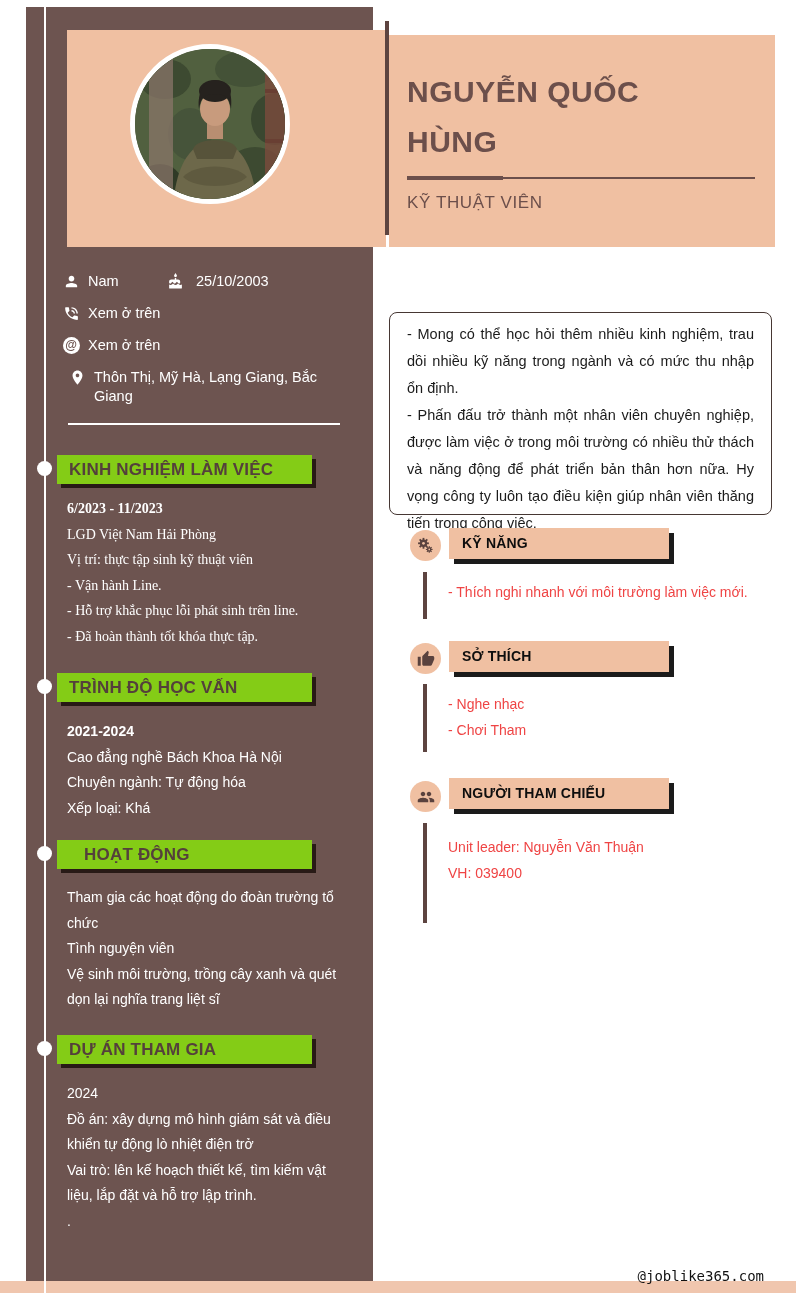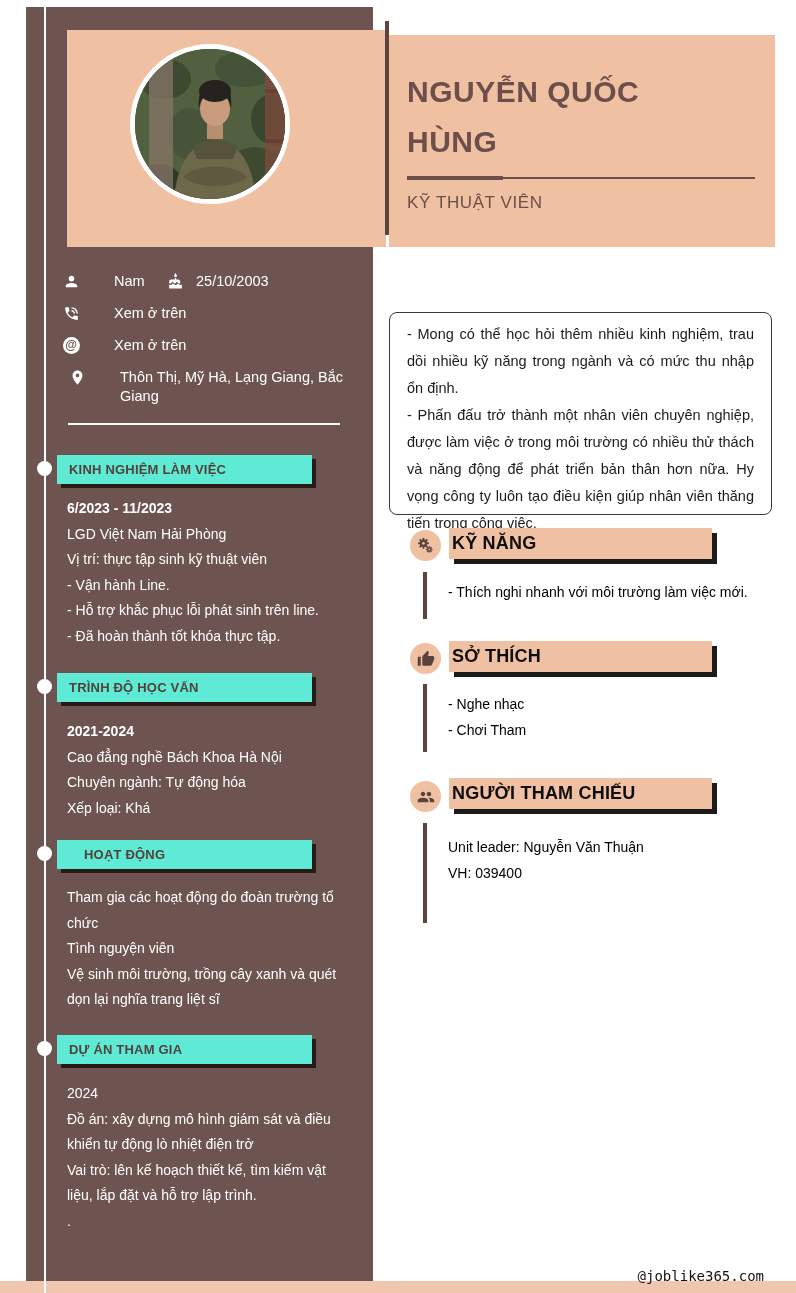--- a/index.html
+++ b/index.html
@@ -18,43 +18,43 @@
 
   
   .header-accent-bar { position:absolute; left:385px; top:14px; width:4px; height:214px; background:#5D4440; z-index:4; }
   .header-panel { position:absolute; left:389px; top:28px; width:386px; height:212px; background:#F0C0A2; z-index:2; }
   .full-name { position:absolute; left:407px; top:60px; width:350px; font-size:30px; font-weight:bold; line-height:50px; color:#6C4F4B; letter-spacing:.5px; z-index:3; }
   .name-rule-thick { position:absolute; left:407px; top:169px; width:96px; height:4px; background:#6C4F4B; z-index:3; }
   .name-rule-thin { position:absolute; left:407px; top:170px; width:348px; height:2px; background:#6C4F4B; z-index:3; }
   .job-title { position:absolute; left:407px; top:186px; font-size:17px; color:#6C4F4B; letter-spacing:.6px; z-index:3;text-align:center; }
 
   
-  .crow { position:absolute; display:flex; gap:34px; align-items:flex-start; color:#fff; font-size:14.5px; line-height:19px; z-index:3; }
+  .crow { position:absolute; display:flex; gap:8px; align-items:flex-start; color:#fff; font-size:14.5px; line-height:19px; z-index:3; }
   .crow .cicon { width:18px; height:18px; flex:0 0 18px; display:inline-flex; align-items:center; justify-content:center; }
   .crow svg { width:17px; height:17px; fill:#fff; }
   .at-badge { width:17px; height:17px; background:#fff; color:#6D5450; border-radius:50%; font-size:12px; font-weight:bold; display:inline-flex; align-items:center; justify-content:center; }
   .addr-text { width:242px; }
   .contact-divider { position:absolute; left:68px; top:416px; width:272px; height:2px; background:#fff; z-index:3; }
 
   
   .lsec-dot { position:absolute; left:37px; width:15px; height:15px; border-radius:50%; background:#fff; z-index:4; }
-  .lsec-header { position:absolute; left:57px; width:255px; height:29px; background:#5eead4; color:#54403B; font-size:13px; font-weight:bold; line-height:29px; padding-left:12px; box-shadow:4px 4px 0 rgba(32,20,16,.9); letter-spacing:.2px; z-index:2; }
+  .lsec-header { position:absolute; left:57px; width:255px; height:29px; background:#84cc16; color:#54403B; font-size:17px; font-weight:bold; line-height:29px; padding-left:12px; box-shadow:4px 4px 0 rgba(32,20,16,.9); letter-spacing:.2px; z-index:2; }
   .lsec-body { position:absolute; left:67px; width:284px; color:#fff; font-size:14px; line-height:25.5px; z-index:2; }
   .lsec-body .period { font-weight:bold; }
 
   
   .objective-box { position:absolute; left:389px; top:305px; width:383px; height:203px; background:#fff; border:1.5px solid #463733; border-radius:8px; padding:8px 17px; z-index:2; }
   .objective-box .obj-p { font-size:14.5px; line-height:27px; text-align:justify; color:#1b1b1b; }
 
   
   .rsec-icon { position:absolute; left:410px; width:31px; height:31px; border-radius:50%; background:#F0C0A2; display:flex; align-items:center; justify-content:center; z-index:2; }
   .rsec-icon svg { width:18px; height:18px; fill:#5A423E; }
-  .rsec-header { position:absolute; left:449px; width:263px; height:31px; background:#F0C0A2; color:#0e0e0e; font-size:18px; font-weight:bold; line-height:31px; padding-left:3px; box-shadow:5px 5px 0 #1b1b1b; letter-spacing:.2px; z-index:2; }
+  .rsec-header { position:absolute; left:449px; width:220px; height:31px; background:#F0C0A2; color:#0e0e0e; font-size:14px; font-weight:bold; line-height:31px; padding-left:13px; box-shadow:5px 5px 0 #1b1b1b; letter-spacing:.2px; z-index:2; }
   .rsec-vline { position:absolute; left:423px; width:4px; background:#5D4440; z-index:2; }
-  .rsec-body { position:absolute; left:448px; width:300px; color:#000000; font-size:14px; line-height:26px; z-index:2; }
+  .rsec-body { position:absolute; left:448px; width:300px; color:#ef4444; font-size:14px; line-height:26px; z-index:2; }
 
   
   .footer-strip { position:absolute; left:0; top:1274px; width:796px; height:17px; background:#F0C6AE; z-index:2; }
   .footer-credit { position:absolute; right:32px; top:1261px; font-family:"DejaVu Sans Mono","Liberation Mono",monospace; font-size:14px; color:#111; z-index:5; }
 </style>
 </head>
 <body>
 
 <div class="page">
 
@@ -131,21 +131,21 @@
       <svg viewBox="0 0 24 24">
           <path d="M12 2C8.13 2 5 5.13 5 9c0 5.25 7 13 7 13s7-7.75 7-13c0-3.87-3.13-7-7-7zm0 9.5c-1.38 0-2.5-1.12-2.5-2.5s1.12-2.5 2.5-2.5 2.5 1.12 2.5 2.5-1.12 2.5-2.5 2.5z"></path>
         </svg>
     </span>
     <span class="addr-text">Thôn Thị, Mỹ Hà, Lạng Giang, Bắc Giang</span>
   </div>
   <div class="contact-divider"></div>
 
   <span class="lsec-dot" style="top:454px;"></span>
   <div class="lsec-header" style="top:448px;">KINH NGHIỆM LÀM VIỆC</div>
-  <div class="lsec-body" style="top:489px;">
+  <div class="lsec-body" style="top:489px;font-family:Liberation Serif, serif;">
     <div class="period">6/2023 - 11/2023</div>
     <div>
         <div>LGD Việt Nam Hải Phòng</div>
         <div>Vị trí: thực tập sinh kỹ thuật viên</div>
         <div>- Vận hành Line.</div>
         <div>- Hỗ trợ khắc phục lỗi phát sinh trên line.</div>
         <div>- Đã hoàn thành tốt khóa thực tập.</div>
       </div>
   </div>
 

